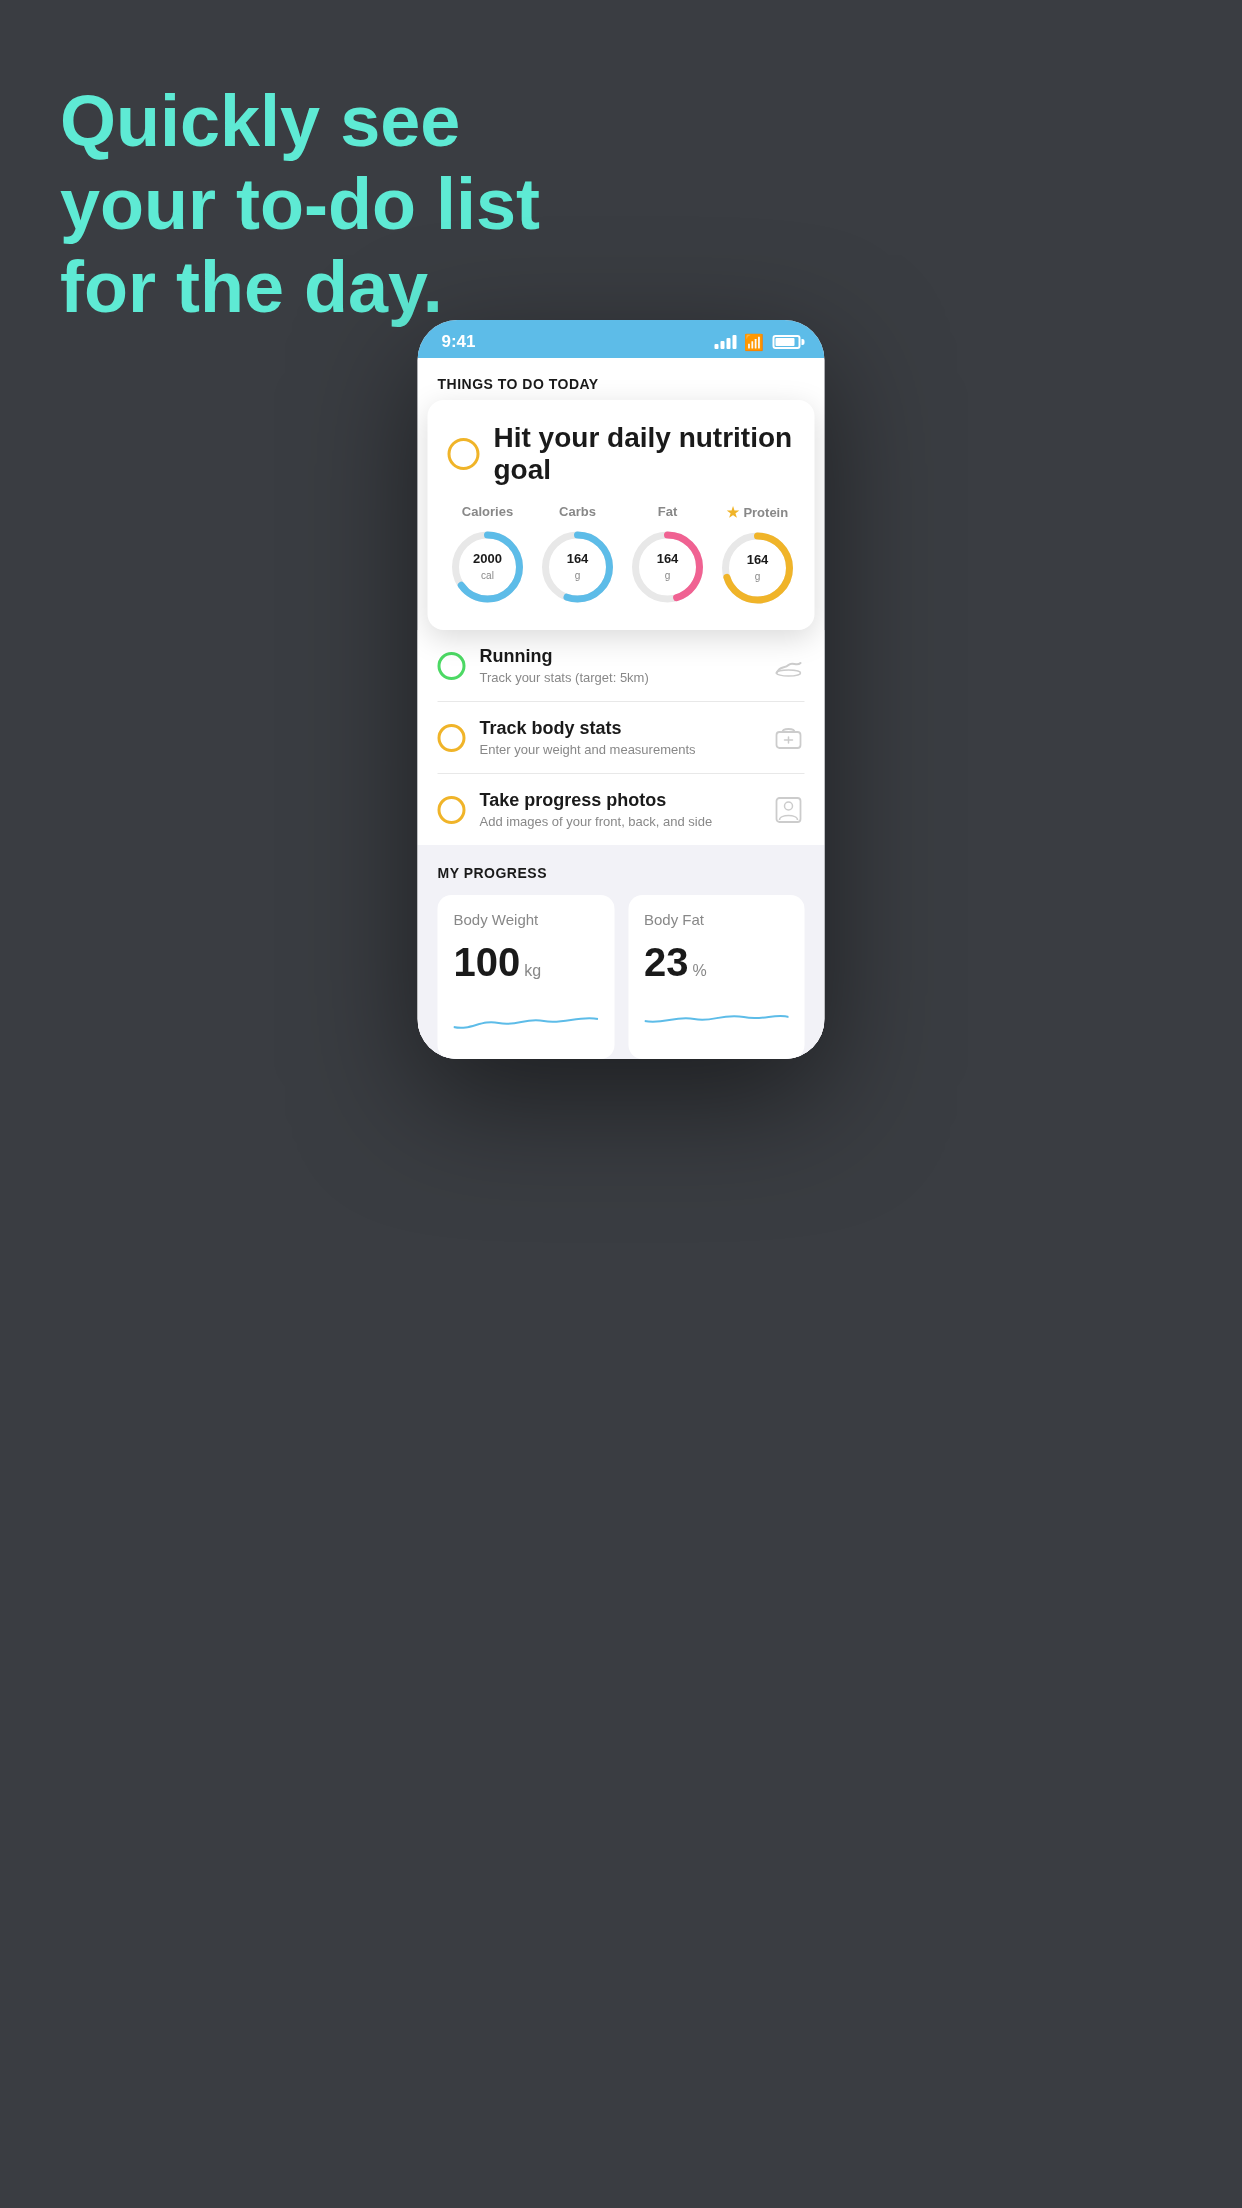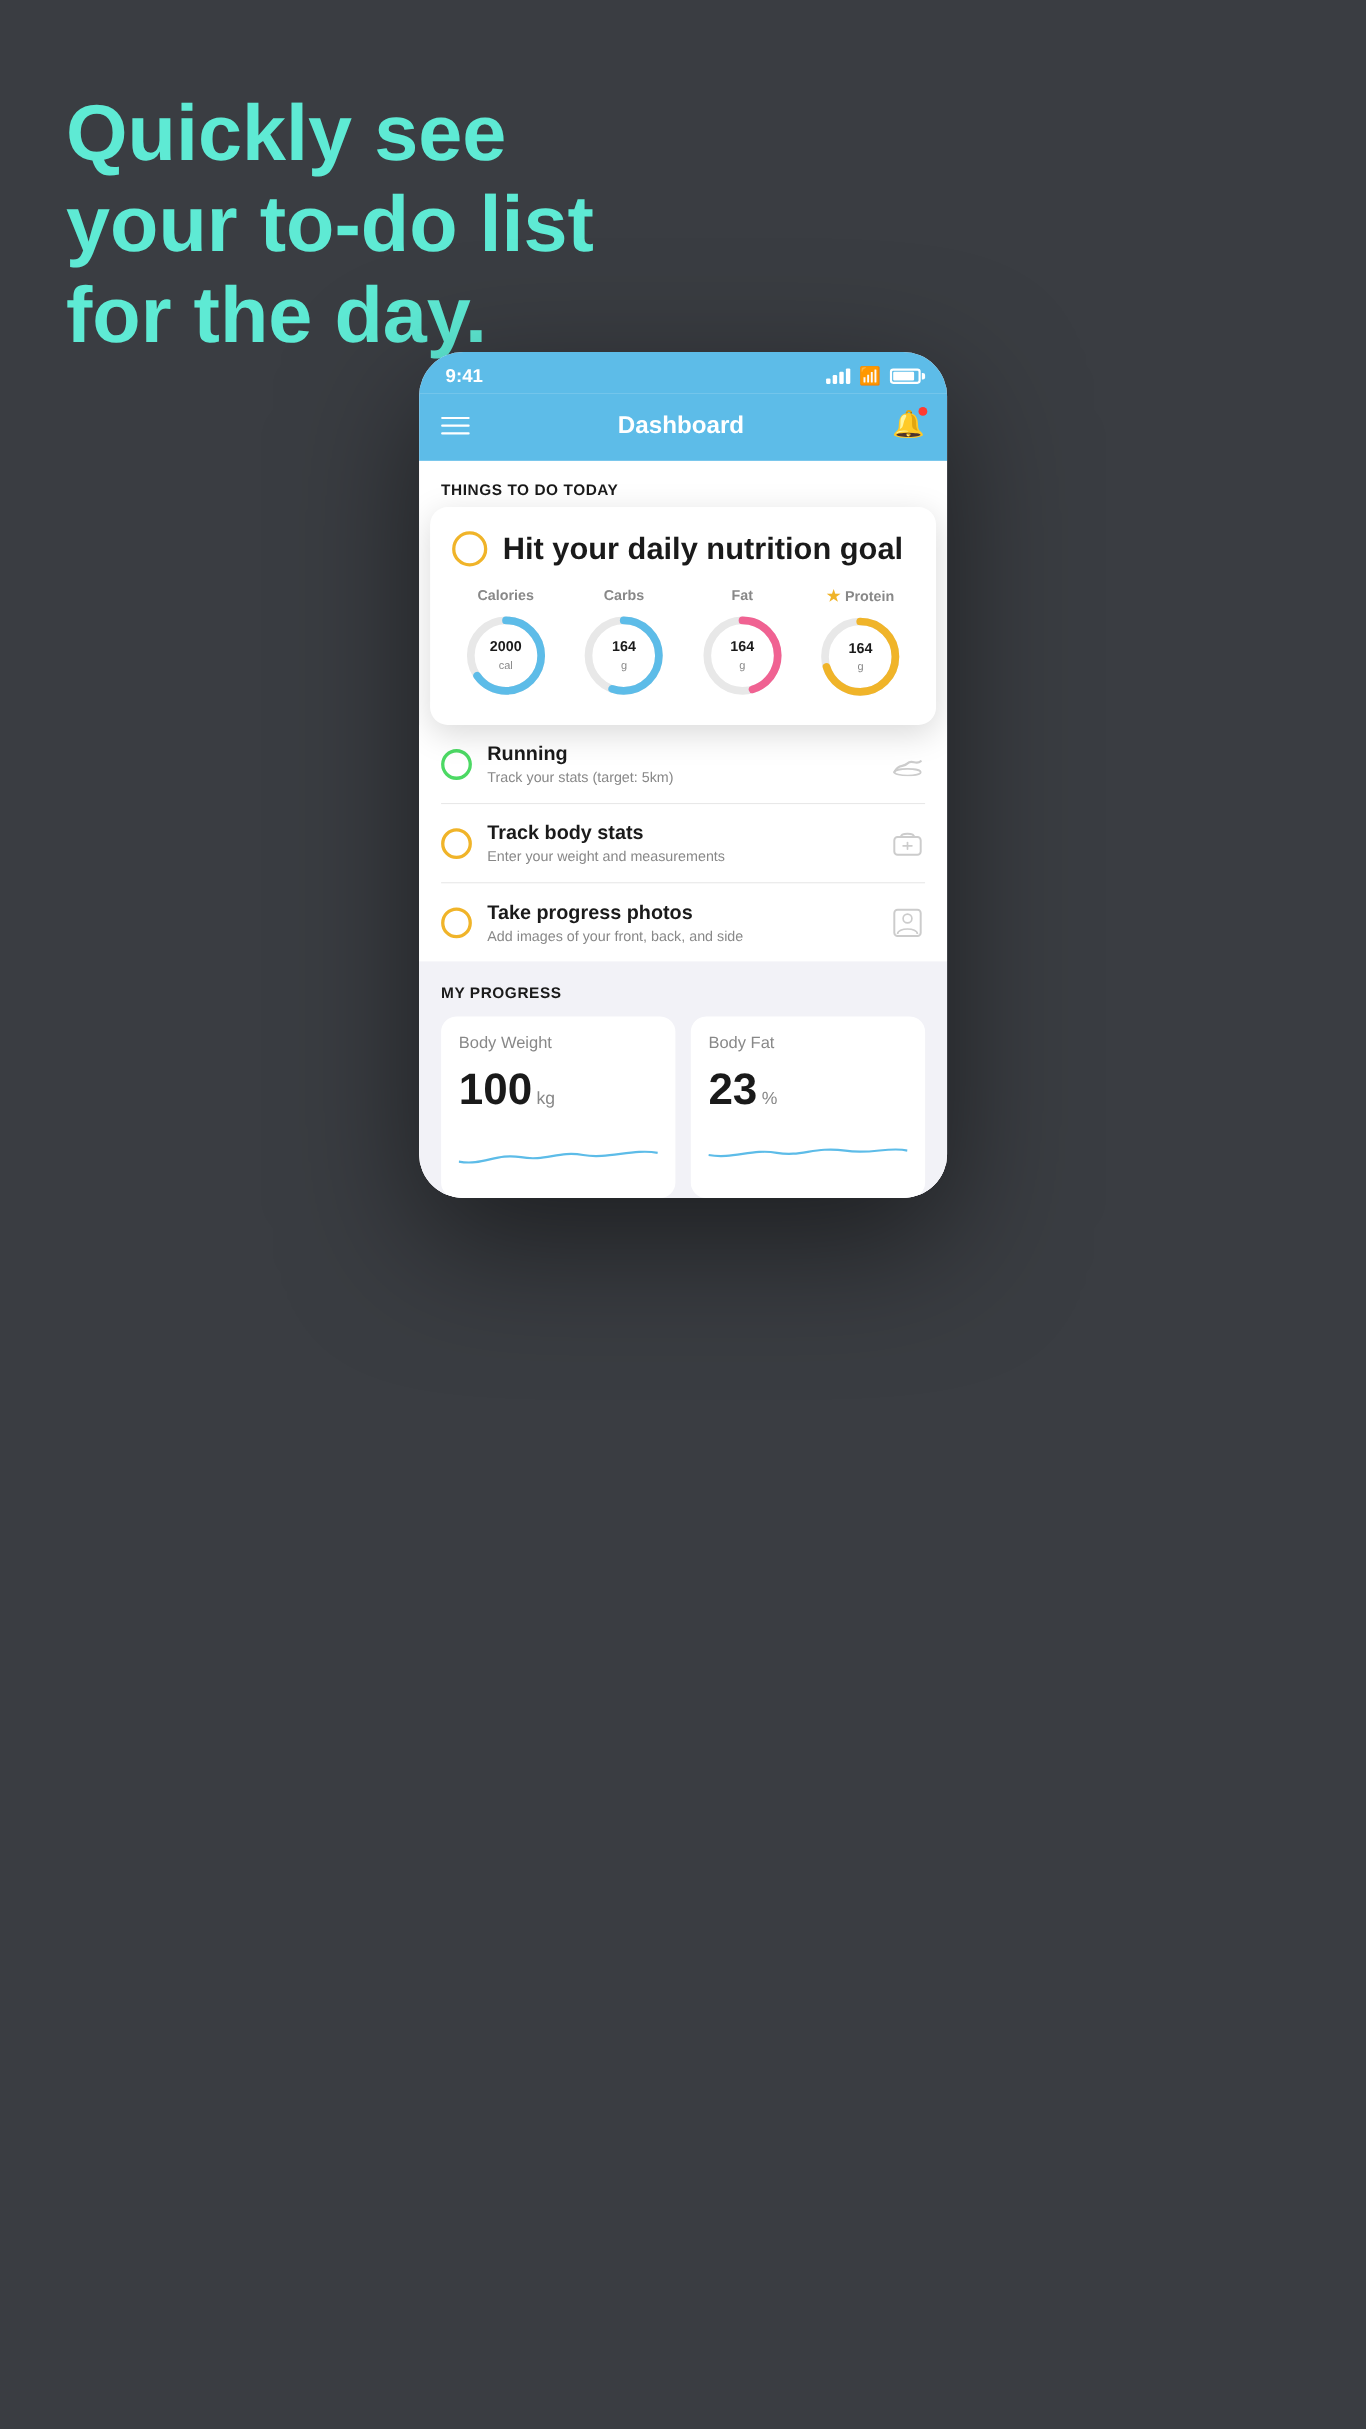--- a/index.html
+++ b/index.html
@@ -24,21 +24,21 @@
       line-height: 1.15;
       z-index: 1;
     }
 
     
     .phone {
       position: absolute;
       top: 320px;
       left: 50%;
       transform: translateX(-50%);
-      width: 480px;
+      width: 407px;
       background: #f2f2f7;
       border-radius: 40px;
       overflow: hidden;
       box-shadow: 0 40px 120px rgba(0,0,0,0.5);
       z-index: 10;
     }
 
     
     .status-bar {
       background: #5dbce8;
@@ -373,32 +373,20 @@
         <div class="signal-bar" style="height:11px;"></div>
         <div class="signal-bar" style="height:14px;"></div>
       </div>
       <span class="wifi-icon">📶</span>
       <div class="battery-icon">
         <div class="battery-fill"></div>
       </div>
     </div>
   </div>
 
-  <div class="nav-bar">
-    <div class="hamburger">
-      <span></span>
-        <span></span>
-        <span></span>
-    </div>
-    <span class="nav-title">Dashboard</span>
-    <div class="bell-icon">
-      🔔
-      <div class="bell-dot"></div>
-    </div>
-  </div>
 
   <div class="dashboard-content">
     <div class="section-header">THINGS TO DO TODAY</div>
 
     <div class="nutrition-card">
       <div class="card-title-row">
         <div class="circle-check"></div>
         <span class="card-title">Hit your daily nutrition goal</span>
       </div>
       <div class="nutrition-circles">

